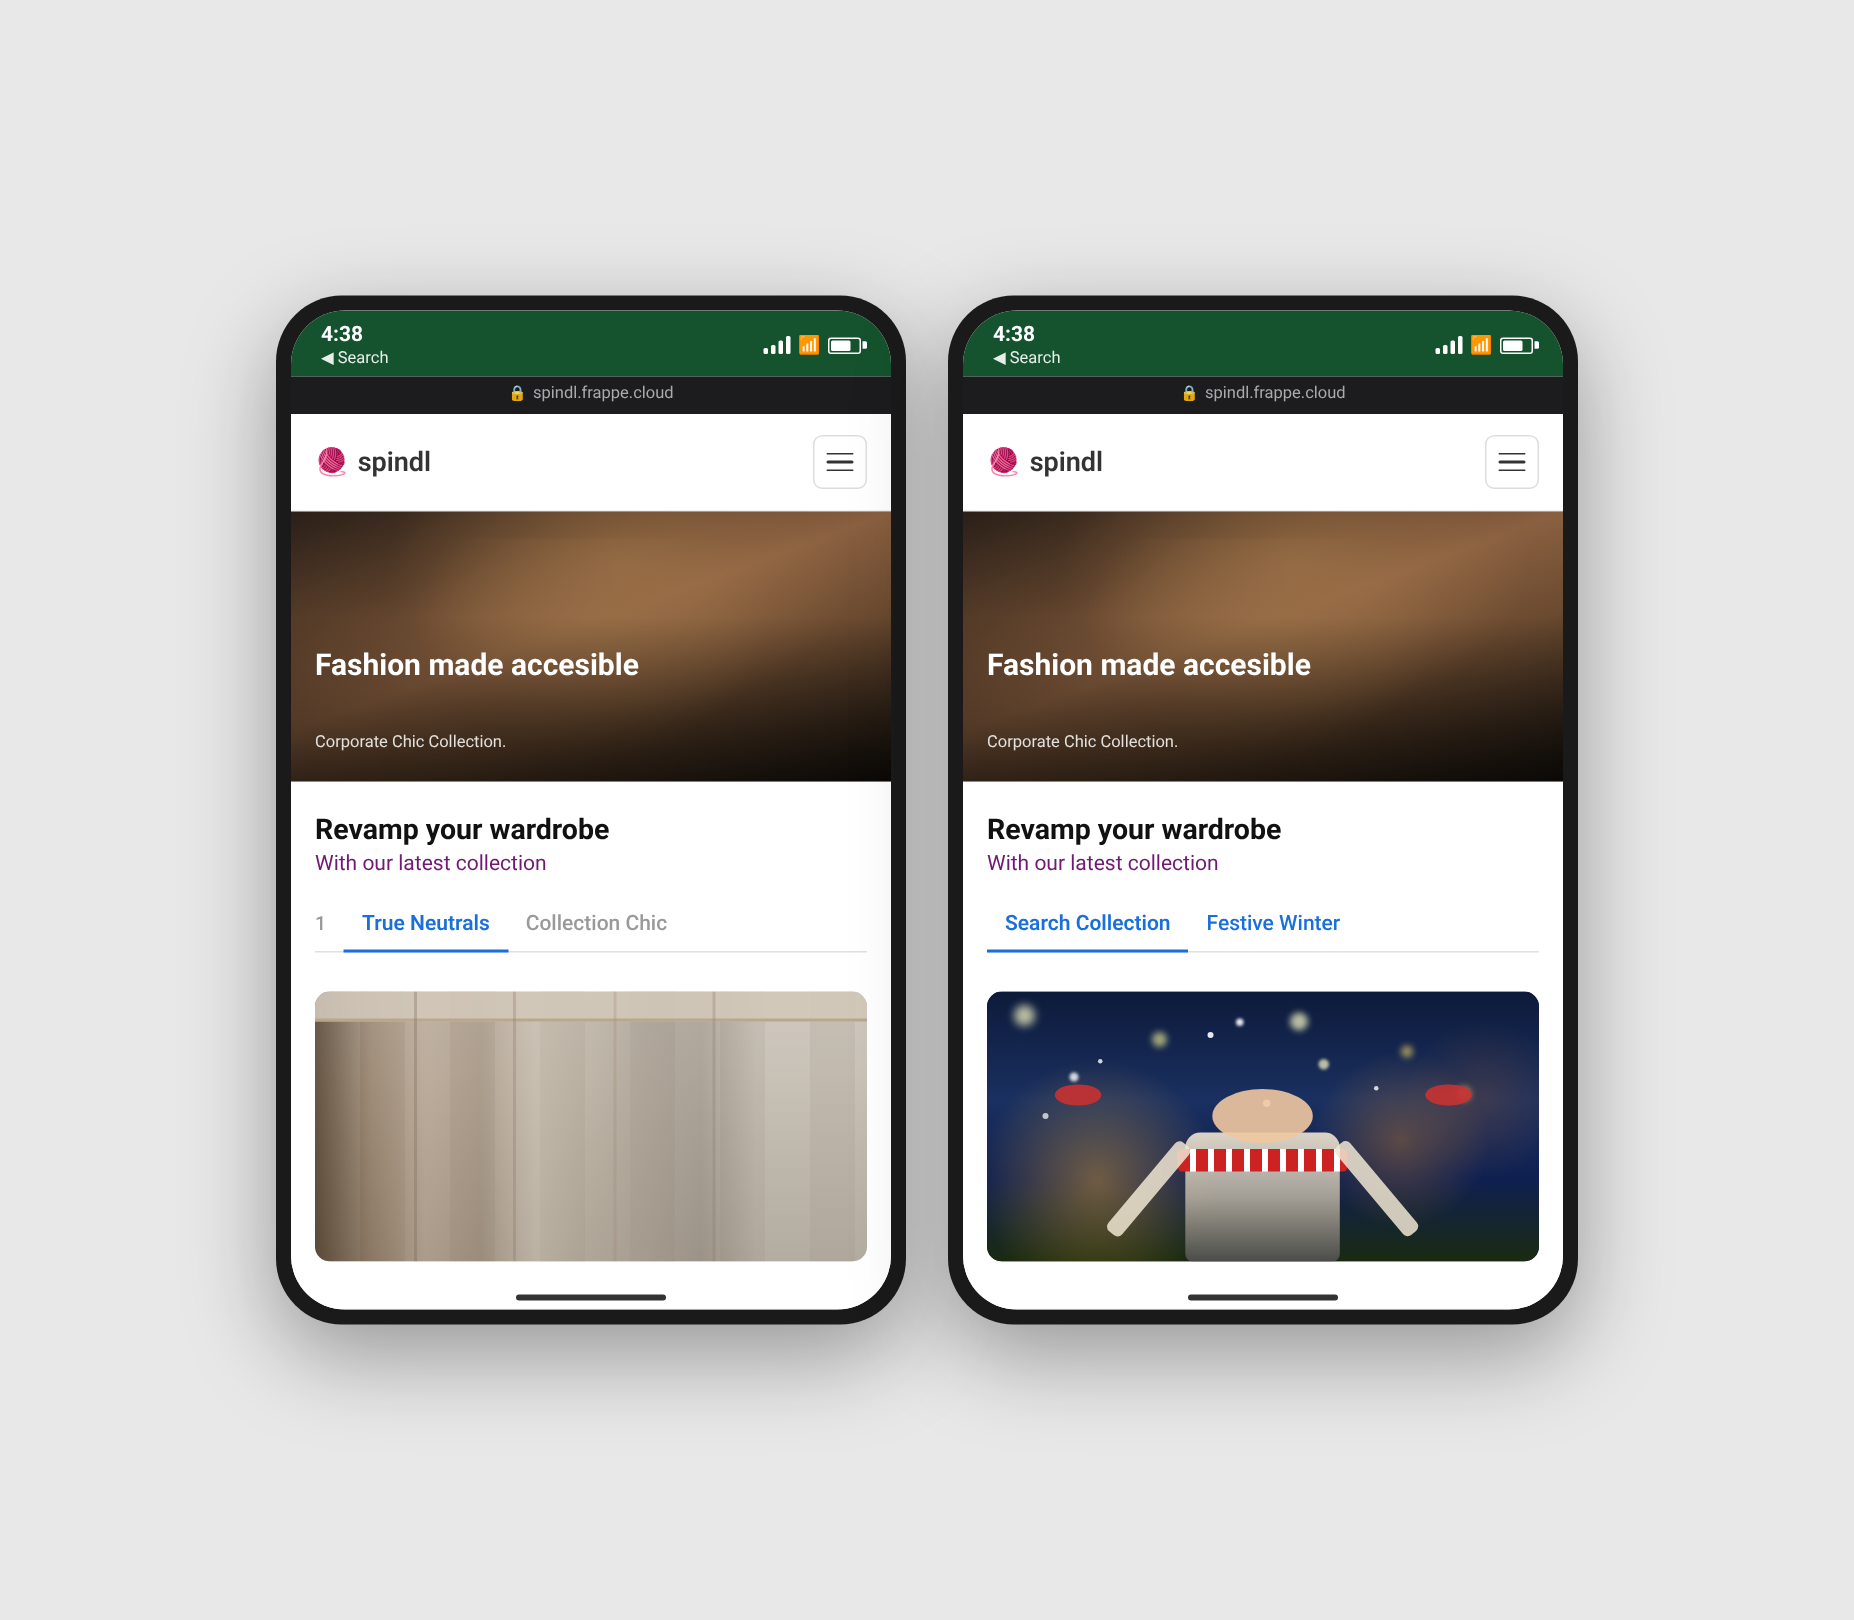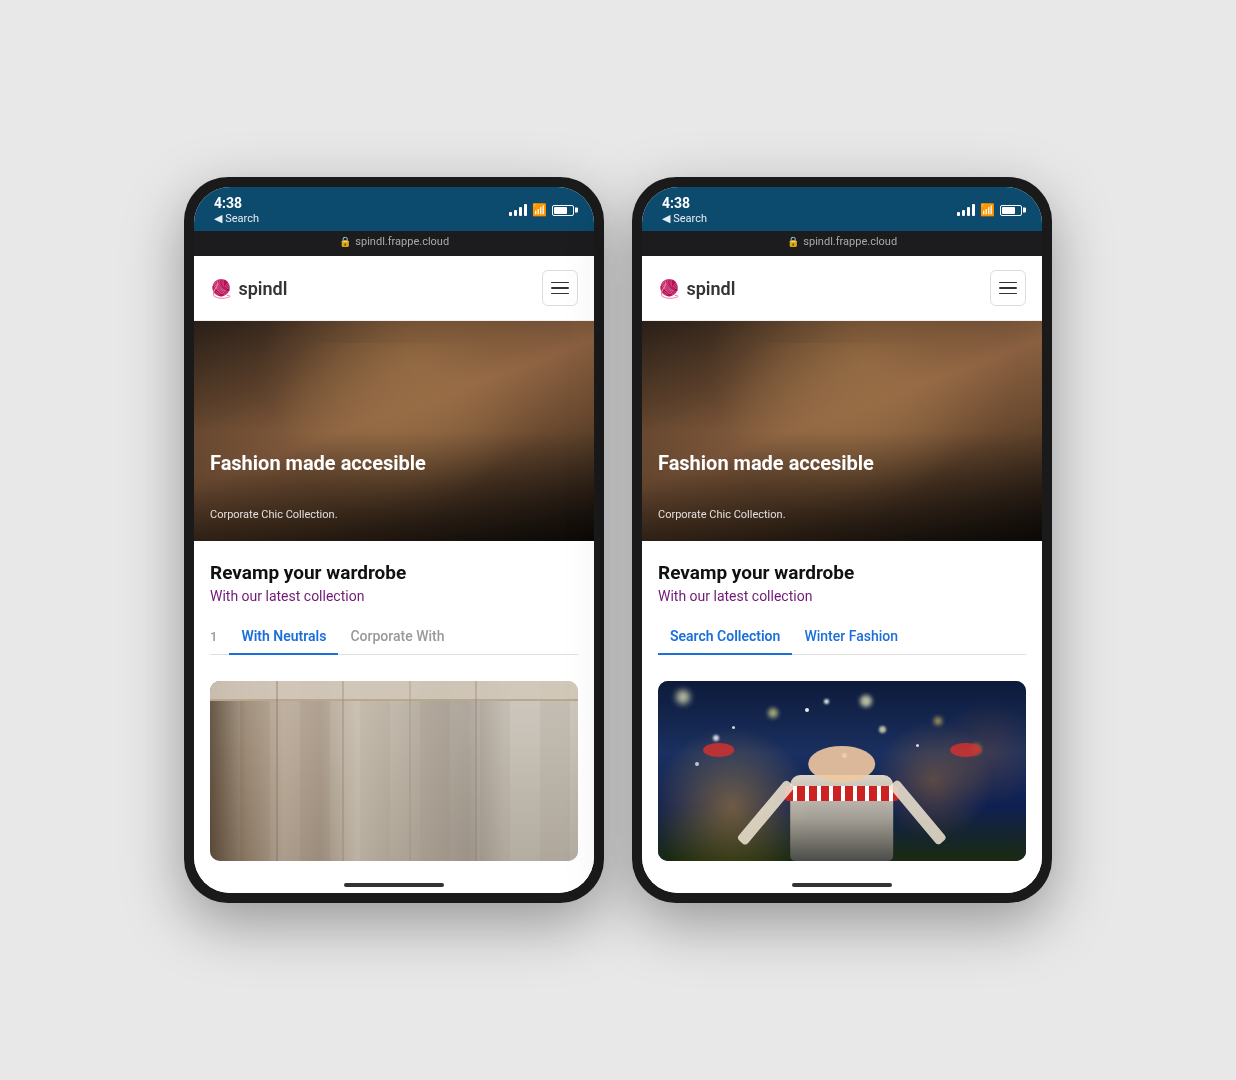--- a/index.html
+++ b/index.html
@@ -24,21 +24,21 @@
       padding: 10px;
       box-shadow: 0 20px 60px rgba(0,0,0,0.35);
       position: relative;
     }
     .phone-inner {
       border-radius: 36px;
       overflow: hidden;
       background: #fff;
     }
     .status-bar {
-      background: #0c4a6e;
+      background: #14532d;
       color: #fff;
       display: flex;
       justify-content: space-between;
       align-items: center;
       padding: 8px 20px 6px;
       font-size: 13px;
       font-weight: 600;
     }
     .status-left {
       display: flex;
@@ -150,21 +150,21 @@
     }
     .hamburger-line {
       width: 18px;
       height: 1.5px;
       background: #333;
       border-radius: 1px;
     }
     
     .hero-banner {
       position: relative;
-      height: 220px;
+      height: 180px;
       overflow: hidden;
       background: #7dd3fc;
     }
     
     .hero-bg-css {
       position: absolute;
       top: 0; left: 0;
       width: 100%; height: 100%;
       background: linear-gradient(135deg, #3a2f2a 0%, #5a4035 30%, #6b5040 50%, #4a3a30 70%, #2a2520 100%);
     }
@@ -363,22 +363,22 @@
             <div class="hero-subtitle">Corporate Chic Collection.</div>
           </div>
         </div>
 
         <div class="wardrobe-section">
           <div class="wardrobe-title">Revamp your wardrobe</div>
           <div class="wardrobe-subtitle">With our latest collection</div>
 
           <div class="tabs-row">
             <span class="tab-item" style="font-size:13px;padding-left:0;">1</span>
-            <span class="tab-item active">With Neutrals</span>
-            <span class="tab-item">Corporate With</span>
+            <span class="tab-item active">True Neutrals</span>
+            <span class="tab-item">Collection Chic</span>
           </div>
         </div>
 
         <div class="product-img-section">
           <div class="product-img-placeholder">
             <div class="clothing-rack-bg">
 
               <div style="position:absolute;top:0;left:0;width:100%;height:100%;
                 background: linear-gradient(to right, 
                   rgba(60,40,20,0.7) 0%,
@@ -474,21 +474,21 @@
             <div class="hero-subtitle">Corporate Chic Collection.</div>
           </div>
         </div>
 
         <div class="wardrobe-section">
           <div class="wardrobe-title">Revamp your wardrobe</div>
           <div class="wardrobe-subtitle">With our latest collection</div>
 
           <div class="tabs-row">
             <span class="tab-item active">Search Collection</span>
-            <span class="tab-item" style="color:#1a6fdc;font-weight:500;">Winter Fashion</span>
+            <span class="tab-item" style="color:#1a6fdc;font-weight:500;">Festive Winter</span>
           </div>
         </div>
 
         <div class="product-img-section">
           <div class="product-img-placeholder">
             <div class="winter-scene-bg">
 
               <div style="position:absolute;top:0;left:0;width:100%;height:100%;
                 background:
                   radial-gradient(circle at 20% 70%, rgba(255,180,50,0.4) 0%, transparent 25%),

